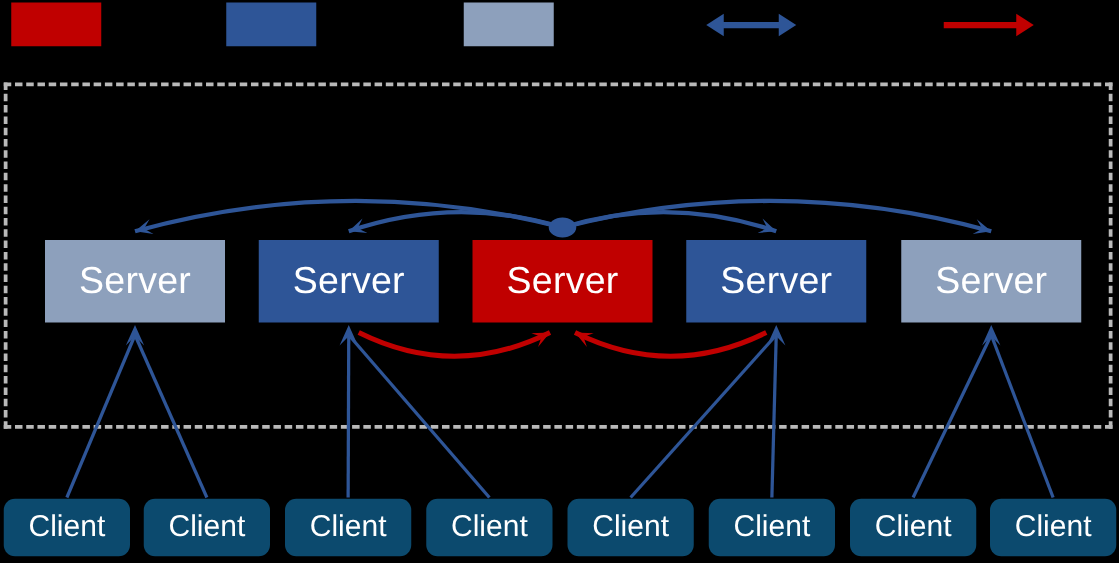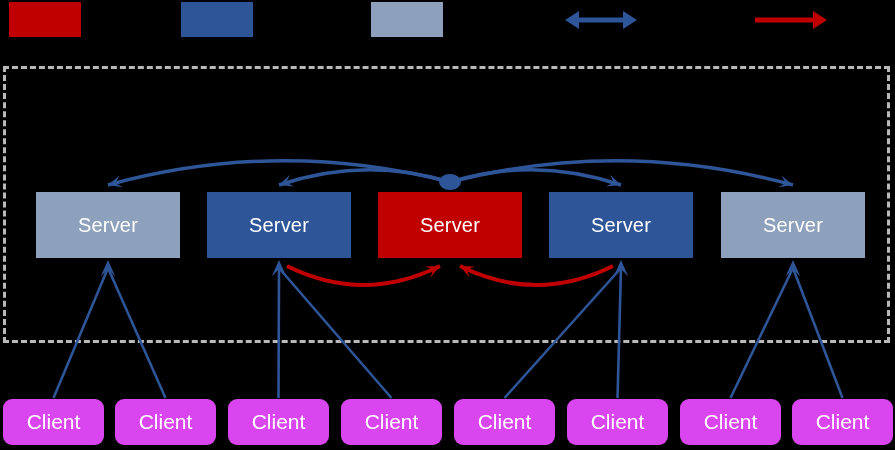--- a/index.html
+++ b/index.html
@@ -41,37 +41,37 @@
   
   .server-box {
     position: absolute;
     width: 144px;
     height: 66px;
     box-sizing: border-box;
     display: flex;
     align-items: center;
     justify-content: center;
     color: #ffffff;
-    font-size: 20px;
+    font-size: 30px;
     font-family: "Liberation Sans", sans-serif;
     letter-spacing: 0.2px;
     z-index: 6;
   }
   .client-box {
     position: absolute;
     width: 101px;
     height: 46px;
     box-sizing: border-box;
     border-radius: 9px;
-    background: #d946ef;
+    background: #0c4a6e;
     display: flex;
     align-items: center;
     justify-content: center;
     color: #ffffff;
-    font-size: 21px;
+    font-size: 24px;
     font-family: "Liberation Sans", sans-serif;
     z-index: 6;
   }
   
   #links-top, #links-bottom, #links-clients {
     position: absolute;
     left: 0;
     top: 0;
     width: 895px;
     height: 450px;

